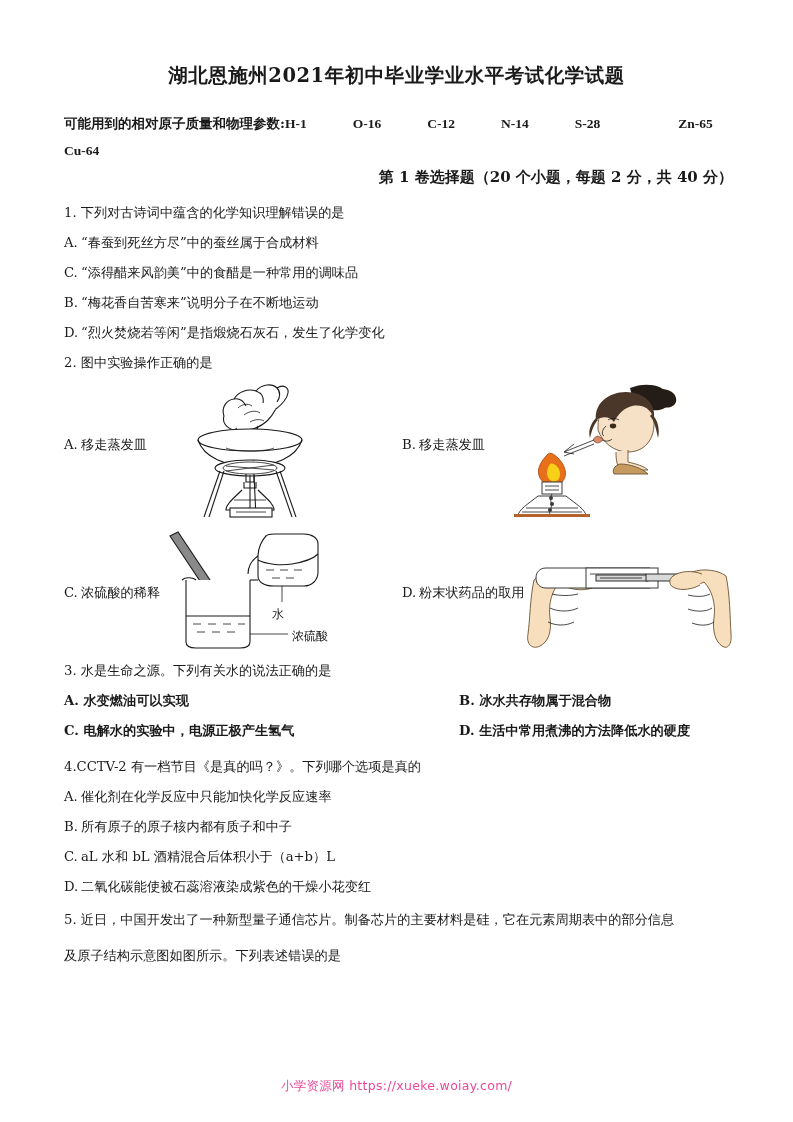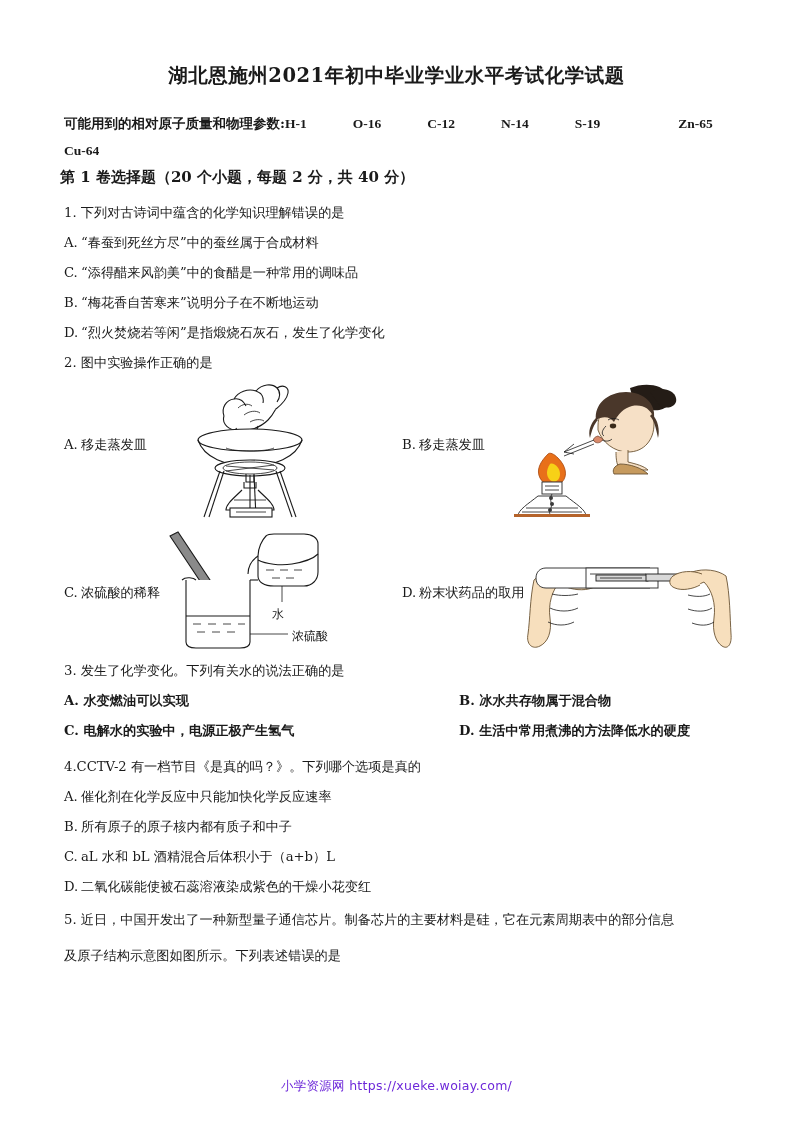--- a/index.html
+++ b/index.html
@@ -43,21 +43,21 @@
   .atomic-line .am {
     display: inline-block;
     font-family: Liberation Serif, serif;
   }
   .sp-lg { display:inline-block; width: 46px; }
   .sp-xl { display:inline-block; width: 78px; }
   .section-head {
     position: absolute;
     left: 60px; top: 168px;
     width: 673px;
-    text-align: left;
+    text-align: right;
     font-weight: bold;
     font-size: 15px;
   }
   .q {
     position: absolute;
     left: 64px;
     width: 676px;
     font-size: 13.2px;
     line-height: 30px;
   }
@@ -115,21 +115,21 @@
     height: 139px;
   }
   .wm {
     position: absolute;
     left: 0;
     top: 1078px;
     width: 793px;
     text-align: center;
     font-family: "DejaVu Sans", "Liberation Sans", sans-serif;
     font-size: 12.5px;
-    color: #6d28d9;
+    color: #ec4899;
     letter-spacing: 0.3px;
   }
   svg { display:block; overflow: visible; }
   .ln { fill:none; stroke:#1a1a1a; stroke-width:1.1; }
   .ln-t { fill:none; stroke:#1a1a1a; stroke-width:0.8; }
   .fillw { fill:#ffffff; stroke:#1a1a1a; stroke-width:1.1; }
   .skin { fill:#f7dfbd; stroke:#6b5333; stroke-width:0.9; }
   .hair { fill:#241c16; stroke:none; }
   .hair2 { fill:#4a372a; stroke:none; }
   .face { fill:#f6e0c6; stroke:#6b5333; stroke-width:0.9; }
@@ -143,21 +143,21 @@
   }
 </style>
 </head>
 <body>
 
 <div class="page">
 
   <div class="doc-title">湖北恩施州2021年初中毕业学业水平考试化学试题</div>
 
   <div class="atomic-line">
-    <span>可能用到的相对原子质量和物理参数:</span><span class="am">H-1</span><span class="sp-lg"></span><span class="am">O-16</span><span class="sp-lg"></span><span class="am">C-12</span><span class="sp-lg"></span><span class="am">N-14</span><span class="sp-lg"></span><span class="am">S-19</span><span class="sp-xl"></span><span class="am">Zn-65</span><br>
+    <span>可能用到的相对原子质量和物理参数:</span><span class="am">H-1</span><span class="sp-lg"></span><span class="am">O-16</span><span class="sp-lg"></span><span class="am">C-12</span><span class="sp-lg"></span><span class="am">N-14</span><span class="sp-lg"></span><span class="am">S-28</span><span class="sp-xl"></span><span class="am">Zn-65</span><br>
     <span class="am">Cu-64</span>
   </div>
 
   <div class="section-head">第 1 卷选择题（20 个小题，每题 2 分，共 40 分）</div>
 
   <div class="q" style="top:198px;">
     <span class="stem"><span>1.</span> <span>下列对古诗词中蕴含的化学知识理解错误的是</span></span>
     <span class="opt"><span class="ltr">A.</span><span>“春蚕到死丝方尽”中的蚕丝属于合成材料</span></span>
     <span class="opt"><span class="ltr">C.</span><span>“添得醋来风韵美”中的食醋是一种常用的调味品</span></span>
     <span class="opt"><span class="ltr">B.</span><span>“梅花香自苦寒来”说明分子在不断地运动</span></span>
@@ -314,21 +314,21 @@
           <path class="skin" d="M172 28 C162 24 150 25 143 30 C138 34 139 40 145 42 C152 45 163 43 170 39"></path>
           <path class="ln-t" d="M180 48 C174 51 166 51 158 49"></path>
           <path class="ln-t" d="M182 62 C176 66 166 66 158 63"></path>
           <path class="ln-t" d="M184 76 C178 80 170 80 162 77"></path>
         </svg>
       </div>
     </div>
   </div>
 
   <div class="q" style="top:656px;">
-    <span class="stem"><span>3.</span> <span>发生了化学变化。下列有关水的说法正确的是</span></span>
+    <span class="stem"><span>3.</span> <span>水是生命之源。下列有关水的说法正确的是</span></span>
   </div>
   <div class="two-col" style="top:686px;">
     <div class="row">
       <div class="c1"><span class="ltr">A.</span> <span>水变燃油可以实现</span></div>
       <div class="c2"><span class="ltr">B.</span> <span>冰水共存物属于混合物</span></div>
     </div>
     <div class="row">
       <div class="c1"><span class="ltr">C.</span> <span>电解水的实验中，电源正极产生氢气</span></div>
       <div class="c2"><span class="ltr">D.</span> <span>生活中常用煮沸的方法降低水的硬度</span></div>
     </div>

